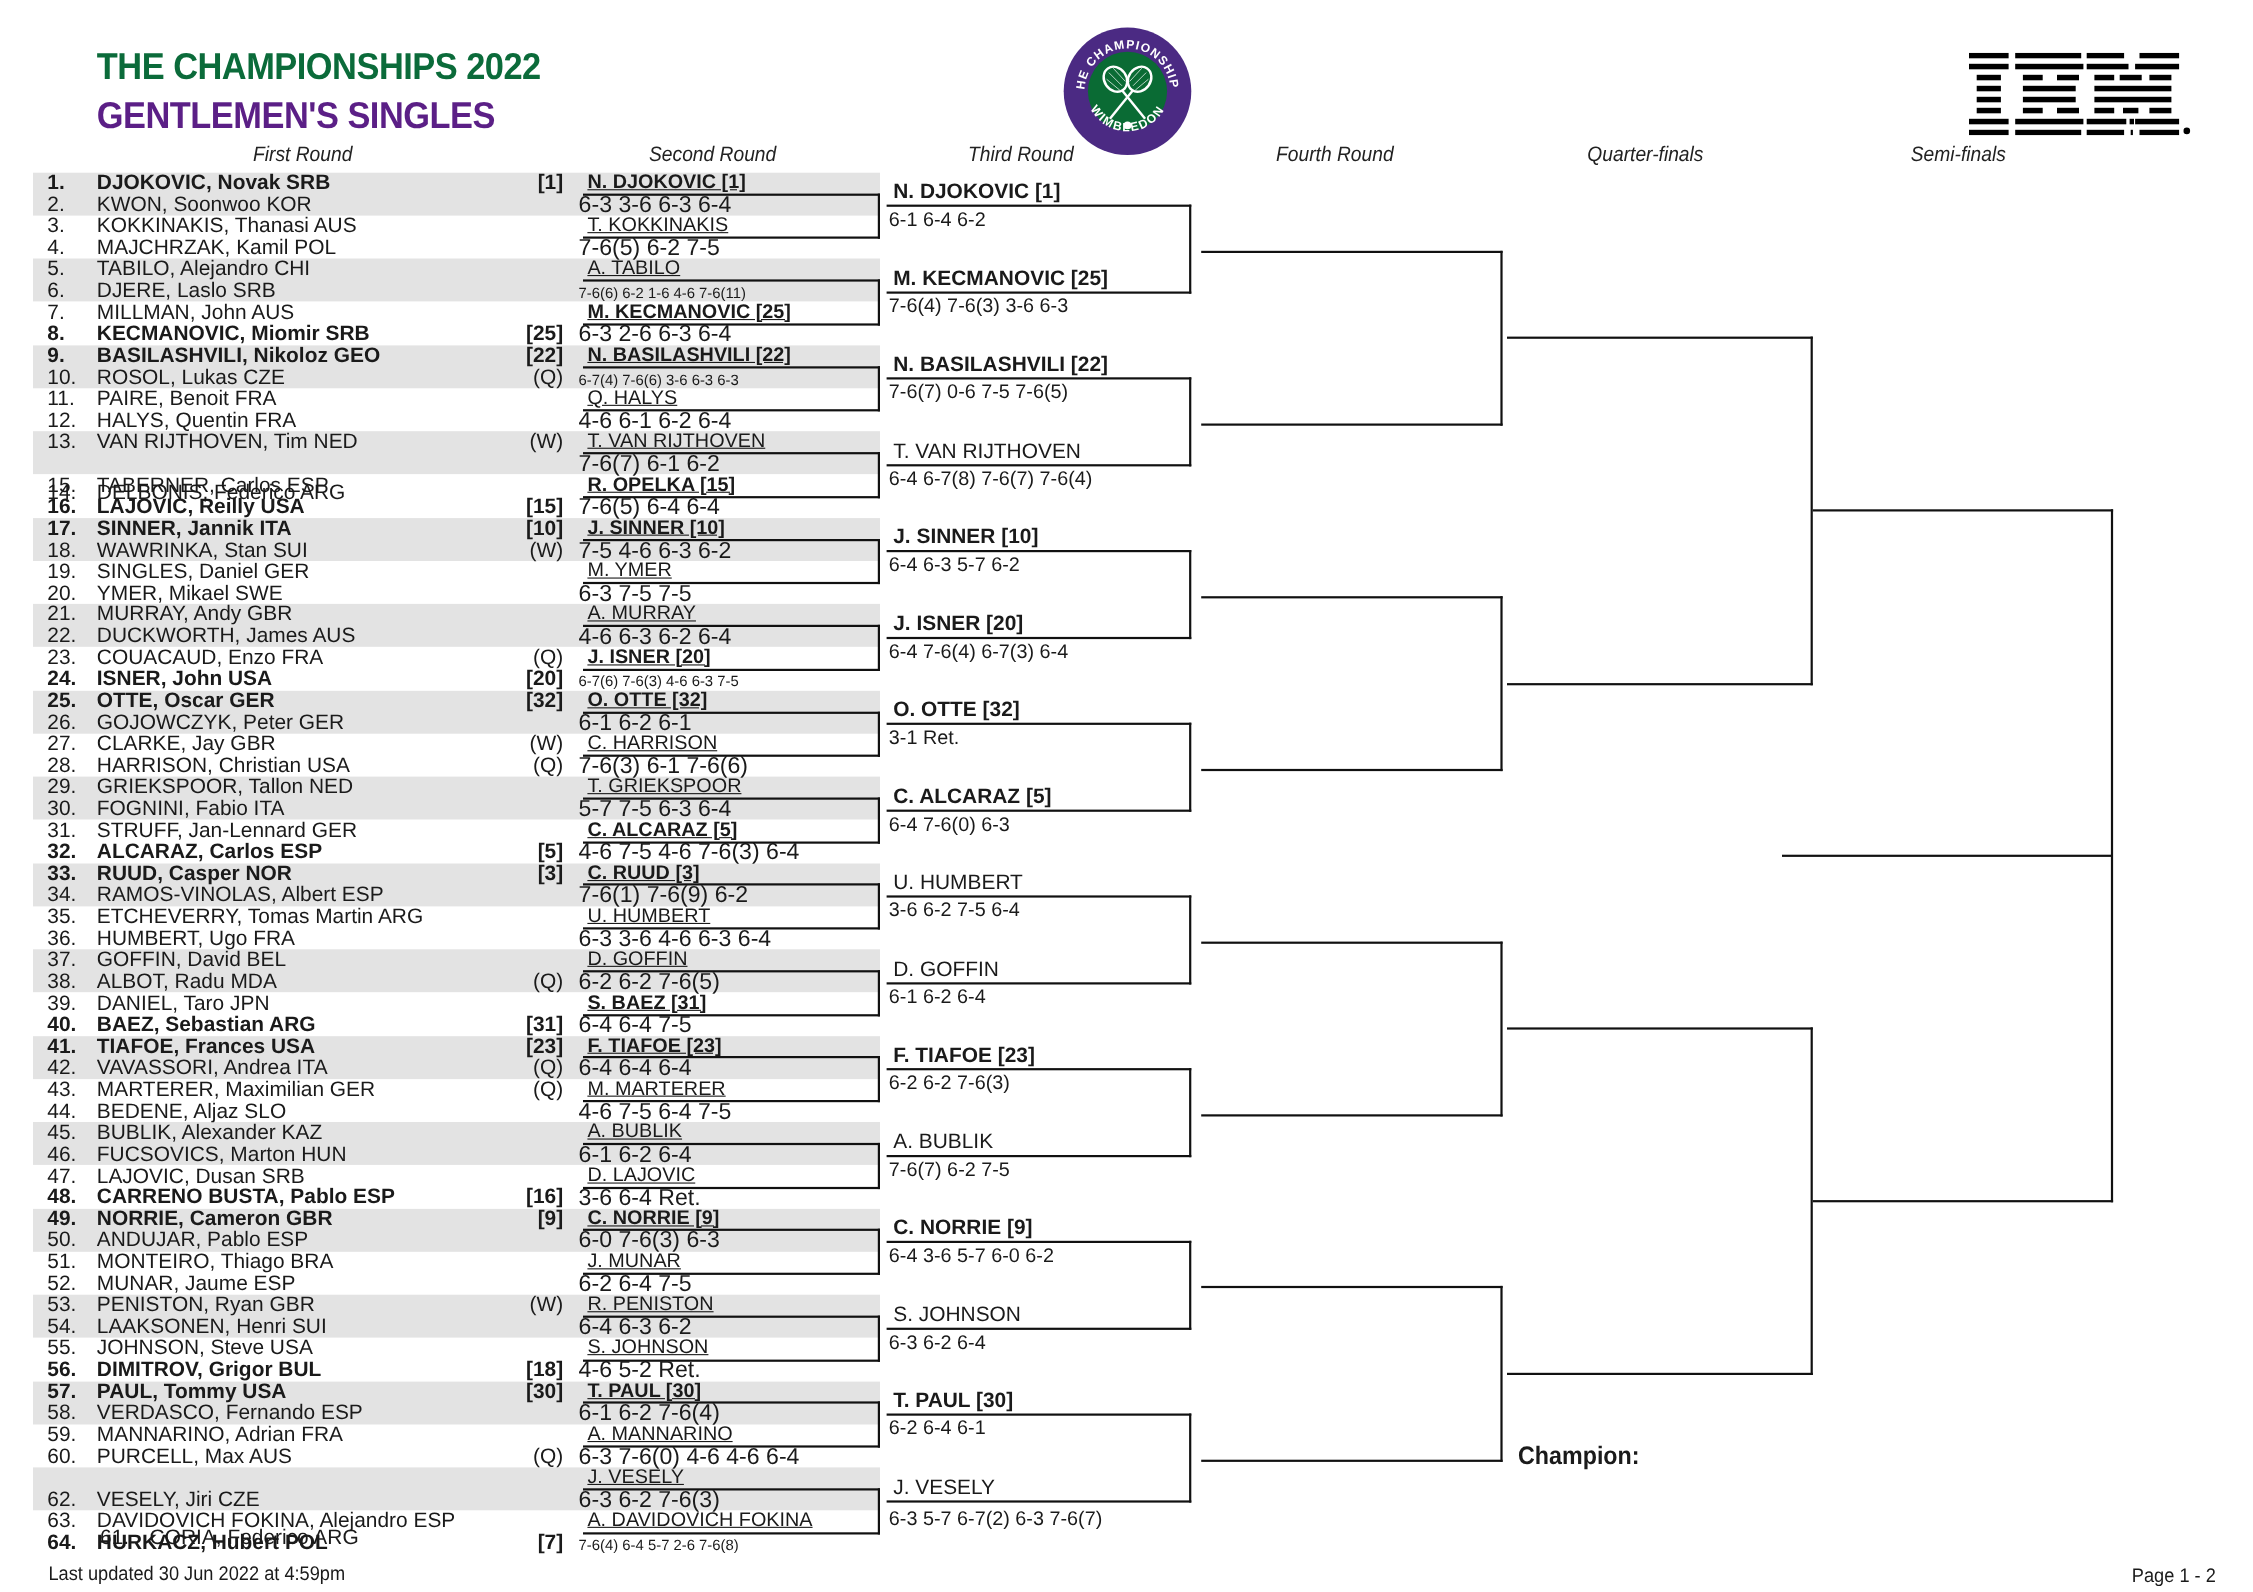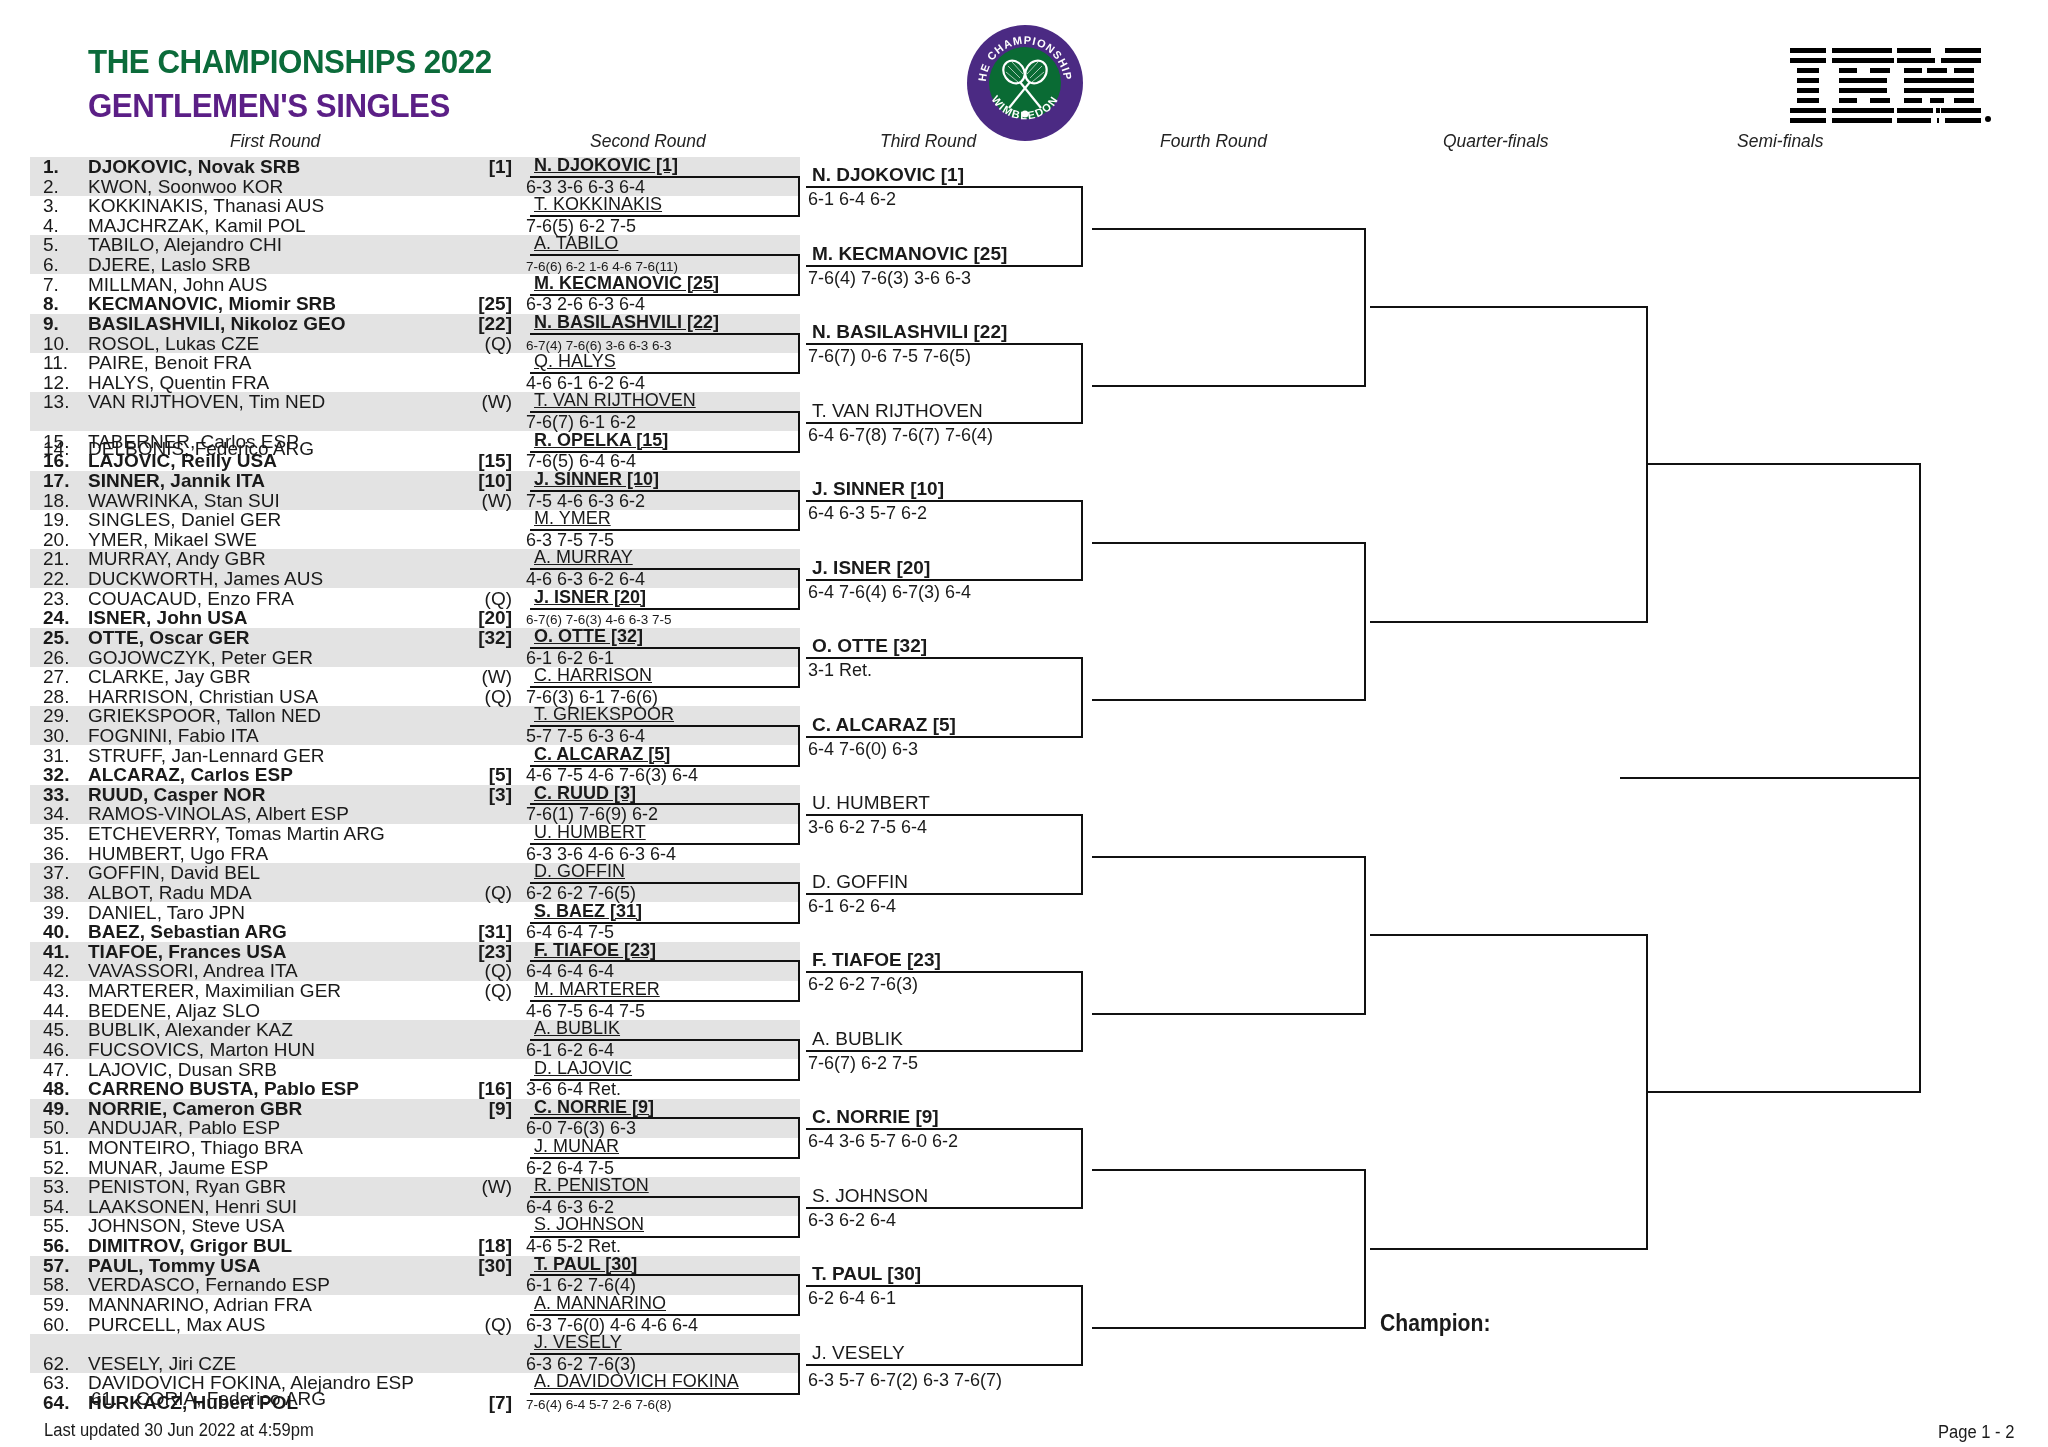--- a/index.html
+++ b/index.html
@@ -9,21 +9,21 @@
   .title1 { left:88px; top:42px; font-size:34px; font-weight:bold; color:#0b6b3a; letter-spacing:-0.5px; transform:scaleX(0.92); transform-origin:left; white-space:nowrap; }
   .title2 { left:88px; top:86px; font-size:34px; font-weight:bold; color:#5b1f86; letter-spacing:-0.5px; transform:scaleX(0.92); transform-origin:left; white-space:nowrap; }
   .rhdr { top:130px; font-size:19px; font-style:italic; color:#222; white-space:nowrap; transform:scaleX(0.92); transform-origin:left; }
   .band { position:absolute; left:30px; width:770px; height:39px; background:#e3e3e3; }
   .r1row { position:absolute; left:0; height:20px; font-size:19px; line-height:20px; white-space:nowrap; }
   .r1num { position:absolute; left:43px; width:40px; }
   .r1name { position:absolute; left:88px; }
   .r1tag { position:absolute; left:478px; width:34px; text-align:right; }
   .b { font-weight:bold; }
   .r2name { position:absolute; left:530px; font-size:18px; line-height:20px; text-decoration:underline; white-space:nowrap; padding-left:4px; }
-  .r2score { position:absolute; left:526px; font-size:18px; line-height:20px; white-space:nowrap; }
+  .r2score { position:absolute; left:526px; font-size:21px; line-height:20px; white-space:nowrap; }
   .small { font-size:13.5px; }
   .box { position:absolute; border:2.5px solid #111; border-left:none; box-sizing:border-box; }
   .hline { position:absolute; height:0; border-top:2.5px solid #111; }
   .r3name { position:absolute; font-size:19px; line-height:20px; white-space:nowrap; }
   .r3score { position:absolute; font-size:18px; line-height:20px; white-space:nowrap; }
   .champ { left:1380px; top:1310px; font-size:23px; font-weight:bold; white-space:nowrap; transform:scaleX(0.92); transform-origin:left; }
   .footer { font-size:18px; white-space:nowrap; transform:scaleX(0.92); transform-origin:left; }
 </style>
 </head>
 <body>

